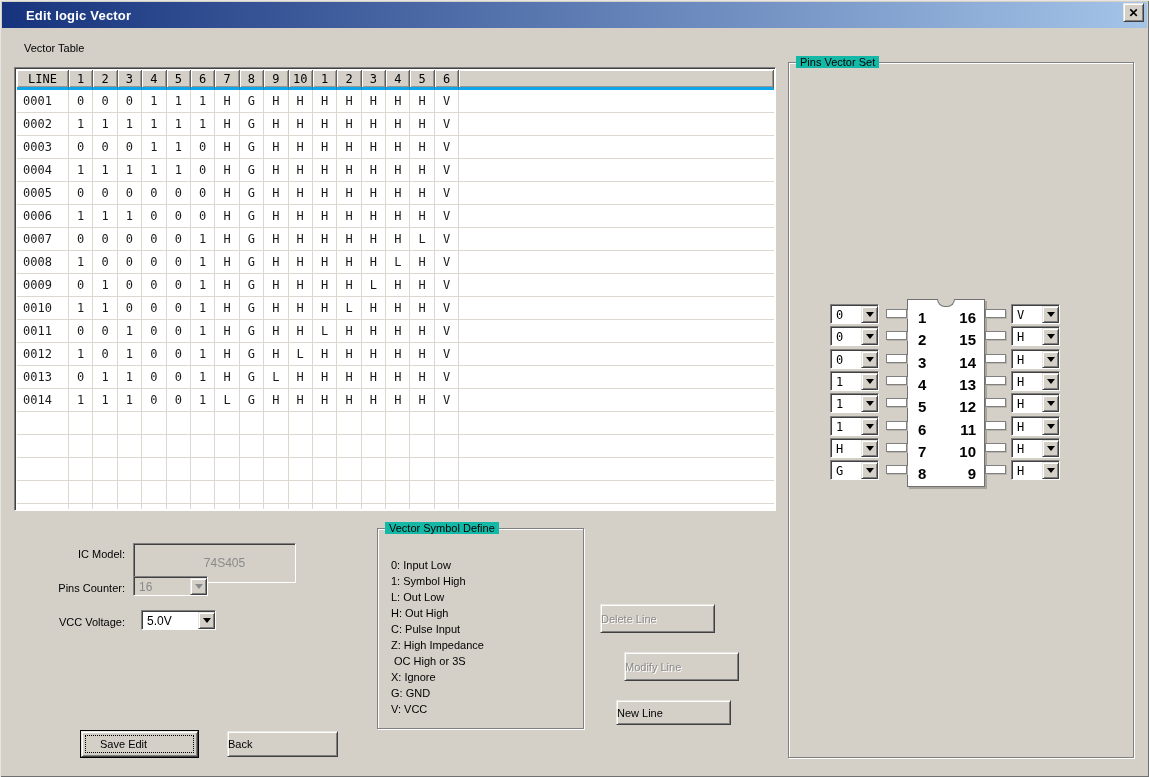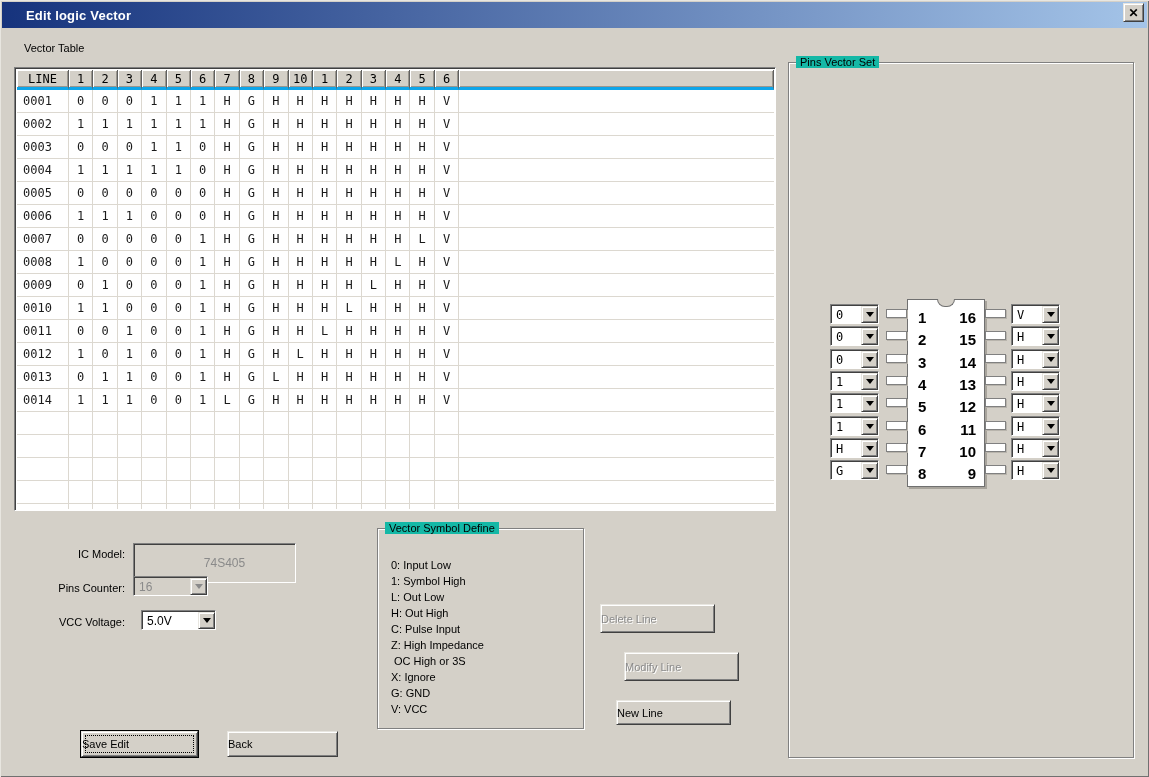--- a/index.html
+++ b/index.html
@@ -858,20 +858,20 @@
   <div class="btn disabled" style="left:600px; top:604px; width:115px; height:29px;">
     <span>Delete Line</span>
   </div>
   <div class="btn disabled" style="left:600px; top:652px; width:115px; height:29px;margin-left:24px;">
     <span>Modify Line</span>
   </div>
   <div class="btn" style="left:616px; top:700px; width:115px; height:25px;">
     <span>New Line</span>
   </div>
 
-  <div class="btn default" style="left:81px; top:731px; width:117px; height:26px;">
+  <div class="btn default" style="left:81px; top:731px; width:117px; height:26px;padding-left:18px;">
     <span>Save Edit</span>
   </div>
   <div class="btn" style="left:227px; top:731px; width:111px; height:26px;">
     <span>Back</span>
   </div>
 
 </div>
 
 </body></html>

